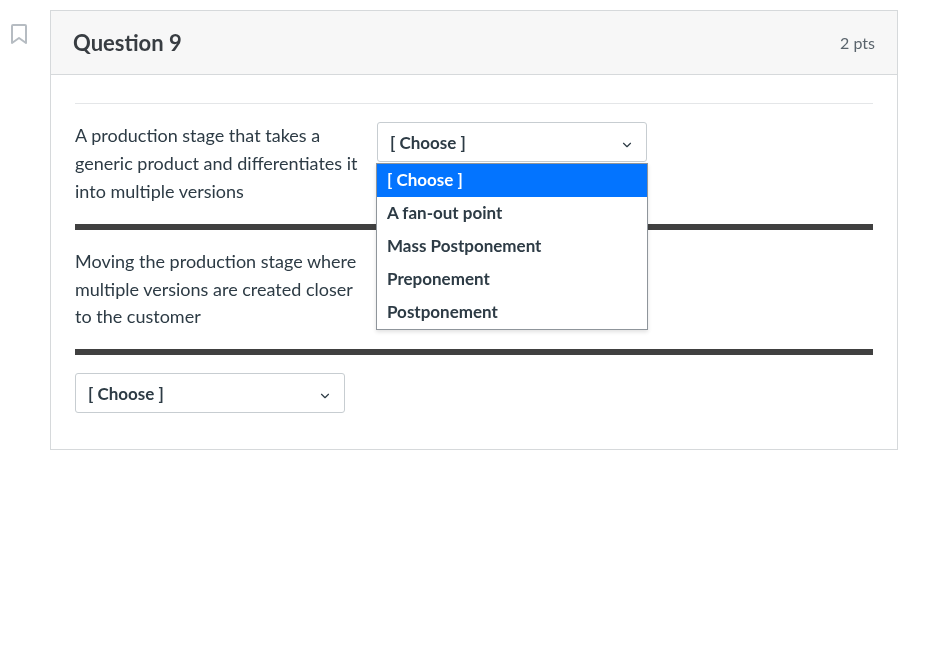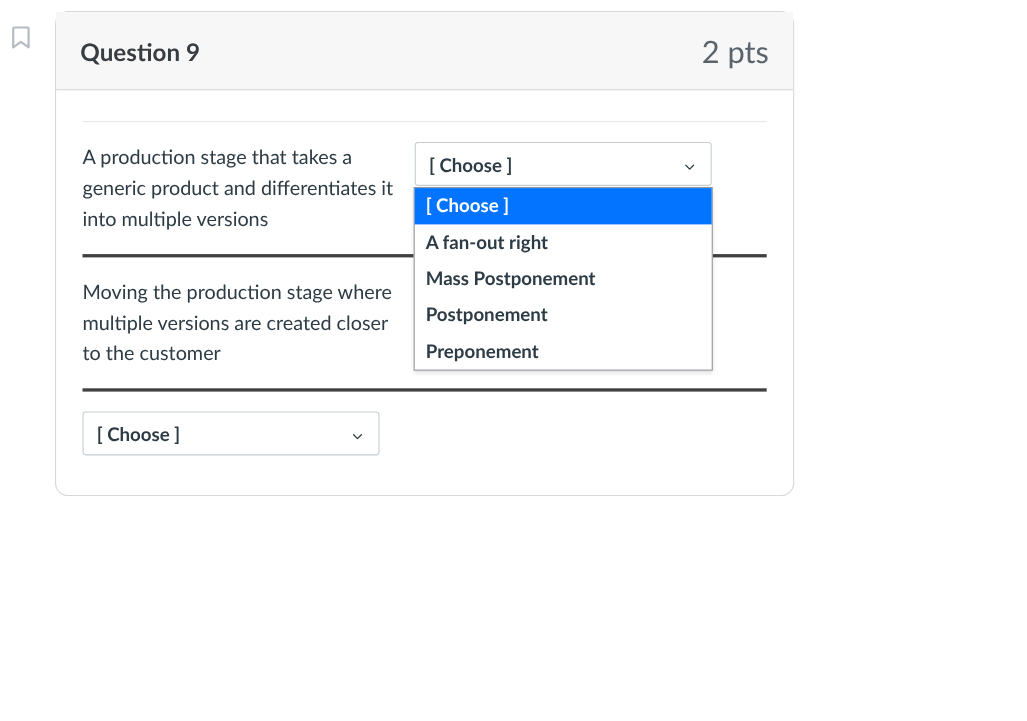--- a/index.html
+++ b/index.html
@@ -22,61 +22,61 @@
     left: 8px;
     top: 22px;
     width: 24px;
     height: 24px;
     color: #b6bcc2;
   }
   .card {
     position: absolute;
     left: 50px;
     top: 10px;
-    width: 672px;
+    width: 848px;
     border: 1px solid #d6d9db;
-    border-radius: 12px;
+    border-radius: 0;
     background: #ffffff;
     box-sizing: border-box;
     overflow: visible;
   }
   .card-header {
     display: flex;
     justify-content: space-between;
     align-items: center;
     padding: 18px 22px;
     border-bottom: 1px solid #d6d9db;
     background: #f7f7f7;
   }
   .q-title {
     font-size: 22px;
     font-weight: 700;
     color: #383d42;
   }
   .q-points {
-    font-size: 28px;
+    font-size: 16px;
     color: #5a646c;
   }
   .card-body {
     padding: 28px 24px 8px 24px;
   }
   .instr {
     font-size: 20px;
     color: #2d3b45;
     margin: 0 0 26px 0;
     line-height: 1.4;
   }
   .match-list {
     border-top: 1px solid #e4e6e8;
   }
   .match-row {
     display: flex;
     align-items: flex-start;
     padding: 18px 0;
-    border-bottom: 3px solid #404040;
+    border-bottom: 6px solid #404040;
     position: relative;
   }
   .match-row:last-child {
     border-bottom: none;
     padding-bottom: 28px;
   }
   .prompt {
     width: 290px;
     font-size: 18px;
     color: #2d3b45;
@@ -157,24 +157,24 @@
             <div class="select-box">
               <span>[ Choose ]</span>
               <span class="chev">
                 <svg viewBox="0 0 24 24" width="14" height="14" fill="none" stroke="currentColor" stroke-width="2" stroke-linecap="round" stroke-linejoin="round">
                     <polyline points="6 9 12 15 18 9"></polyline>
                   </svg>
               </span>
             </div>
             <div class="dropdown">
               <div class="dropdown-item selected">[ Choose ]</div>
-              <div class="dropdown-item">A fan-out right</div>
+              <div class="dropdown-item">A fan-out point</div>
               <div class="dropdown-item">Mass Postponement</div>
+              <div class="dropdown-item">Preponement</div>
               <div class="dropdown-item">Postponement</div>
-              <div class="dropdown-item">Preponement</div>
             </div>
           </div>
         </div>
 
         <div class="match-row">
           <div class="prompt">Moving the production stage where multiple versions are created closer to the customer</div>
           <div class="select-wrap">
             <div class="select-box">
               <span>[ Choose ]</span>
               <span class="chev">

